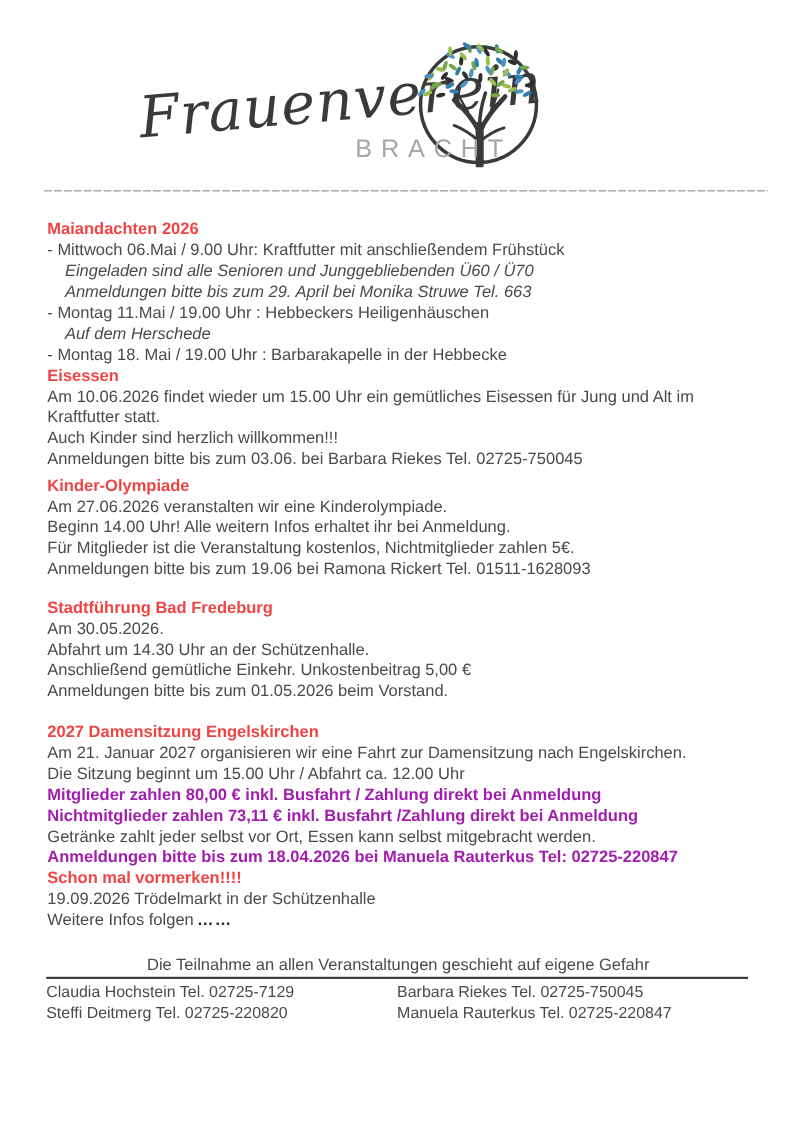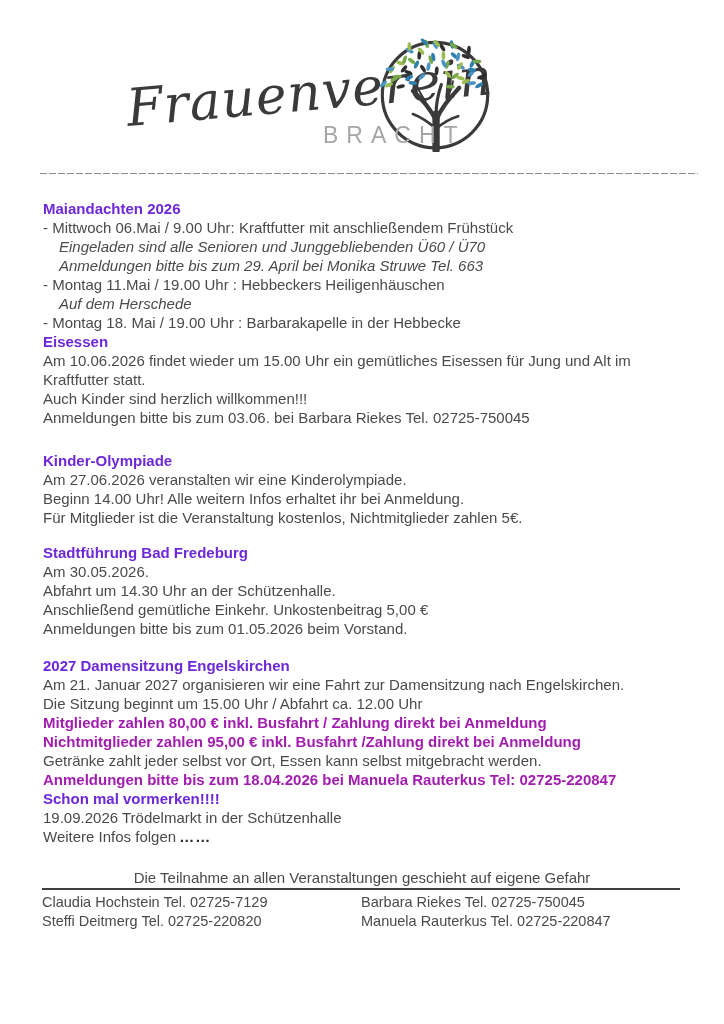--- a/index.html
+++ b/index.html
@@ -23,26 +23,26 @@
 
   
   .dashed-sep{
     margin:0 26px 0 40px;height:2px;
     background:repeating-linear-gradient(90deg,#8a8a8a 0 7px,transparent 7px 9px);
     background-size:9px 1px;background-repeat:repeat-x;background-position:0 100%;
   }
 
   
   .content{margin:25px 60px 0 43px;width:622px;font-size:15px;line-height:19px;}
-  .content h3{margin:0;font-size:15px;line-height:19px;color:#6d28d9;font-weight:700;}
+  .content h3{margin:0;font-size:15px;line-height:19px;color:#ef4444;font-weight:700;}
   .content p{margin:0;}
   .line{color:#4a4a4a;}
   .line.bold{color:#a21caf;font-weight:700;}
   .line.indent{padding-left:16px;font-style:italic;}
-  .sec-kinder{margin-top:24px;}
+  .sec-kinder{margin-top:5px;}
   .sec-stadt{margin-top:16px;}
   .sec-damen{margin-top:18px;}
   .sec-vormerken{}
   .ellipsis-bold{font-weight:700;color:#2a2a2a;margin-left:3px;letter-spacing:1px;}
 
   
   .footer{margin-top:22px;}
   .disclaimer{margin:0;text-align:center;font-size:15px;line-height:19px;color:#4a4a4a;}
   .footer-rule{margin:1px 44px 3px 42px;border-top:2px solid #3f3f3f;height:0;}
   .contacts{display:flex;margin:0 44px 0 42px;}
@@ -149,36 +149,37 @@
       <p class="line">Am 10.06.2026 findet wieder um 15.00 Uhr ein gemütliches Eisessen für Jung und Alt im Kraftfutter statt.</p>
       <p class="line">Auch Kinder sind herzlich willkommen!!!</p>
       <p class="line">Anmeldungen bitte bis zum 03.06. bei Barbara Riekes Tel. 02725-750045</p>
     </section>
 
     <section class="sec-kinder">
       <h3>Kinder-Olympiade</h3>
       <p class="line">Am 27.06.2026  veranstalten wir eine Kinderolympiade.</p>
       <p class="line">Beginn 14.00 Uhr! Alle weitern Infos erhaltet ihr bei Anmeldung.</p>
       <p class="line">Für Mitglieder ist die Veranstaltung kostenlos, Nichtmitglieder zahlen 5€.</p>
+      <p class="line">Anmeldungen bitte bis zum 19.06 bei Ramona Rickert Tel. 01511-1628093</p>
     </section>
 
     <section class="sec-stadt">
       <h3>Stadtführung Bad Fredeburg</h3>
       <p class="line">Am 30.05.2026.</p>
       <p class="line">Abfahrt um 14.30 Uhr an der Schützenhalle.</p>
       <p class="line">Anschließend gemütliche Einkehr. Unkostenbeitrag 5,00 €</p>
       <p class="line">Anmeldungen bitte bis zum 01.05.2026 beim Vorstand.</p>
     </section>
 
     <section class="sec-damen">
       <h3>2027 Damensitzung Engelskirchen</h3>
       <p class="line">Am 21. Januar 2027 organisieren wir eine Fahrt zur Damensitzung nach Engelskirchen.</p>
       <p class="line">Die Sitzung beginnt um 15.00 Uhr / Abfahrt ca. 12.00 Uhr</p>
       <p class="line bold">Mitglieder zahlen 80,00 € inkl. Busfahrt / Zahlung direkt bei Anmeldung</p>
-      <p class="line bold">Nichtmitglieder zahlen 95,00 € inkl. Busfahrt /Zahlung direkt bei Anmeldung</p>
+      <p class="line bold">Nichtmitglieder zahlen 73,11 € inkl. Busfahrt /Zahlung direkt bei Anmeldung</p>
       <p class="line">Getränke zahlt jeder selbst vor Ort, Essen kann selbst mitgebracht werden.</p>
       <p class="line bold">Anmeldungen bitte bis zum 18.04.2026 bei Manuela Rauterkus Tel: 02725-220847</p>
     </section>
 
     <section class="sec-vormerken">
       <h3>Schon mal vormerken!!!!</h3>
       <p class="line">19.09.2026 Trödelmarkt in der Schützenhalle</p>
       <p class="line"><span>Weitere Infos folgen</span><span class="ellipsis-bold">……</span></p>
     </section>
 

